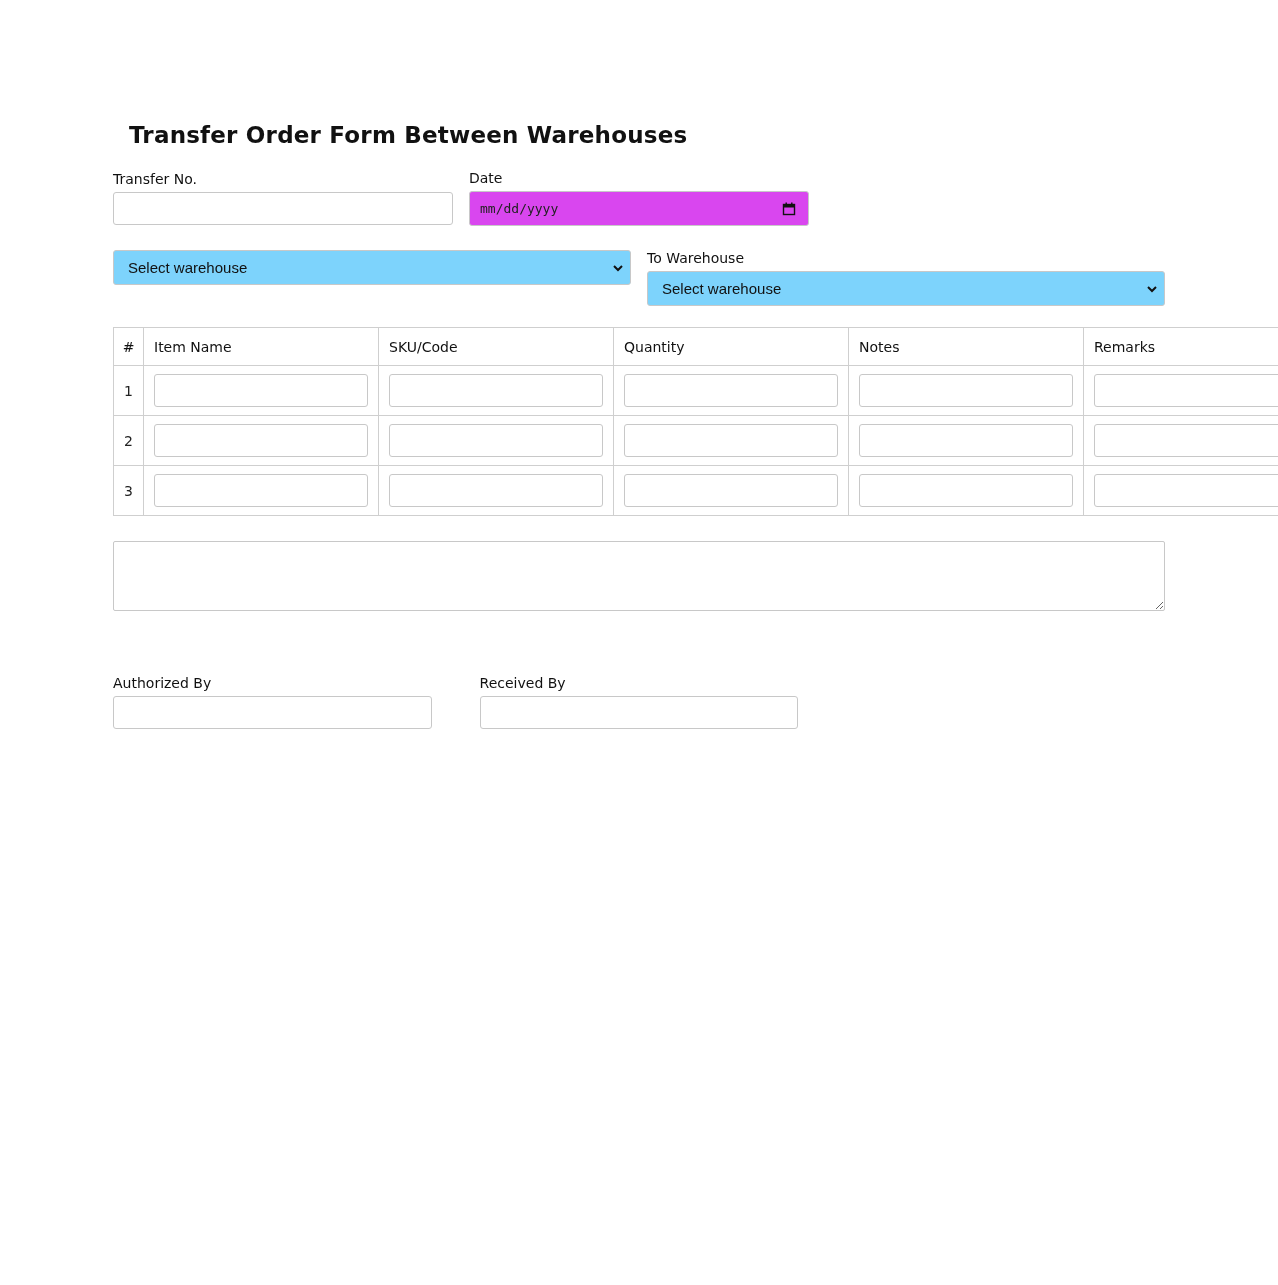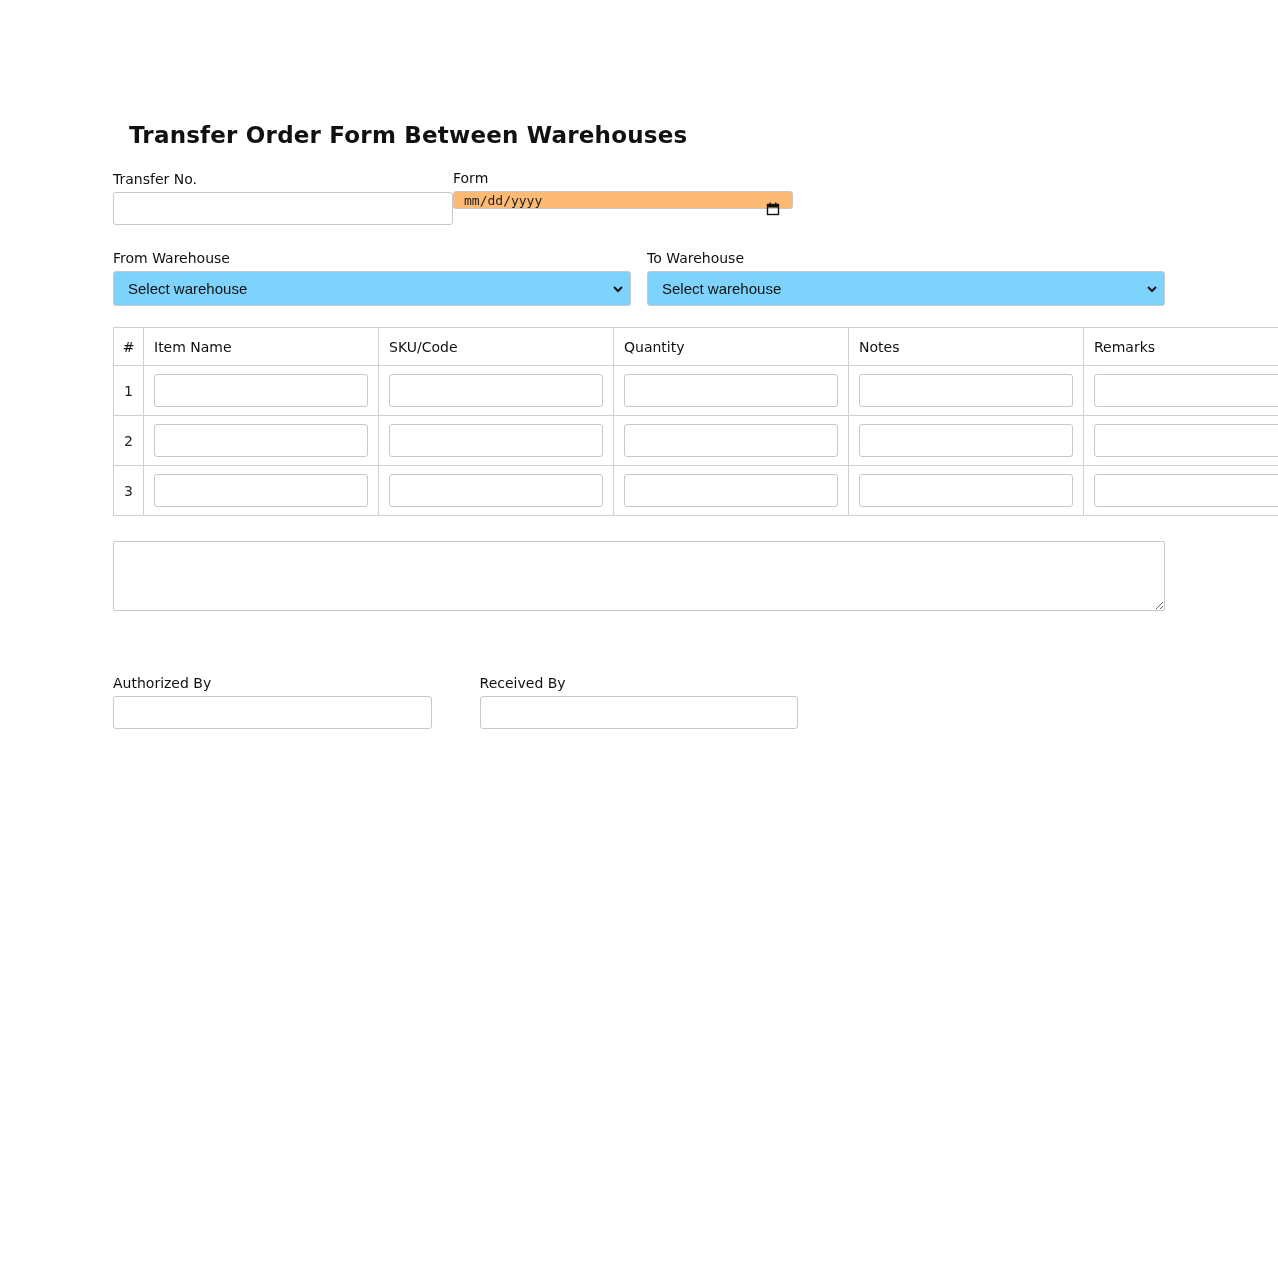--- a/index.html
+++ b/index.html
@@ -13,31 +13,31 @@
     h1 {
       position: absolute; top: 106px; left: 0; margin: 16px;
       font-size: 23px; font-weight: 600; letter-spacing: 0.2px; color: #111;
       white-space: nowrap;
     }
     label {
       display: block; font-size: 14px; font-weight: 500; color: #111;
       margin-bottom: 5px; line-height: 16px; white-space: nowrap;
     }
     .row { position: absolute; left: 0; width: 1052px; display: flex; }
-    .row1 { top: 171px; }
+    .row1 { top: 171px; gap: 16px; }
     .row1 .field { width: 340px; }
     .row2 { top: 250px; gap: 16px; }
     .row2 .field { width: 518px; }
     input.text {
       width: 100%; height: 33px; border: 1px solid #c8c8c8; border-radius: 3px;
       background: #fff; padding: 0 10px; font-size: 14px; outline: none;
     }
     .date-input {
-      position: relative; width: 100%; height: 18px; border: 1px solid #c8c8c8; border-radius: 3px;
-      background: #fdba74; display: flex; align-items: center; padding: 0 10px;
+      position: relative; width: 100%; height: 35px; border: 1px solid #c8c8c8; border-radius: 3px;
+      background: #d946ef; display: flex; align-items: center; padding: 0 10px;
       font-family: "DejaVu Sans Mono", "Liberation Mono", monospace; font-size: 13px; color: #222;
     }
     .date-input .cal { position: absolute; right: 12px; top: 10px; width: 14px; height: 14px; }
     .select {
       position: relative; width: 100%; height: 35px; border: 1px solid #c8c8c8; border-radius: 3px;
       background: #7dd3fc; display: flex; align-items: center; padding-left: 14px;
       font-family: "Liberation Sans", sans-serif; font-size: 15px; color: #111;
     }
     .select .chev { position: absolute; right: 6px; top: 12px; width: 12px; height: 10px; }
     .table-wrap { position: absolute; top: 327px; left: 0; width: 1165px; }
@@ -67,36 +67,35 @@
 
 <div class="container">
   <h1>Transfer Order Form Between Warehouses</h1>
 
   <div class="row row1">
     <div class="field">
       <label>Transfer No.</label>
       <input class="text" type="text" value="" style="">
     </div>
     <div class="field">
-      <label style="margin-top:-1px;">Form</label>
+      <label style="margin-top:-1px;">Date</label>
       <div class="date-input">
         <span>mm/dd/yyyy</span>
         <svg class="cal" viewBox="0 0 14 14">
           <rect x="1.5" y="2.5" width="11" height="10" fill="none" stroke="#111" stroke-width="1.4"></rect>
           <rect x="1.5" y="2.5" width="11" height="3" fill="#111"></rect>
           <rect x="3.5" y="0.5" width="1.4" height="3" fill="#111"></rect>
           <rect x="9.1" y="0.5" width="1.4" height="3" fill="#111"></rect>
         </svg>
       </div>
     </div>
   </div>
 
   <div class="row row2">
     <div class="field">
-      <label>From Warehouse</label>
       <div class="select">
         <span>Select warehouse</span>
         <svg class="chev" viewBox="0 0 12 10">
           <path d="M2 3 L6 7 L10 3" fill="none" stroke="#111" stroke-width="2"></path>
         </svg>
       </div>
     </div>
     <div class="field">
       <label>To Warehouse</label>
       <div class="select">

